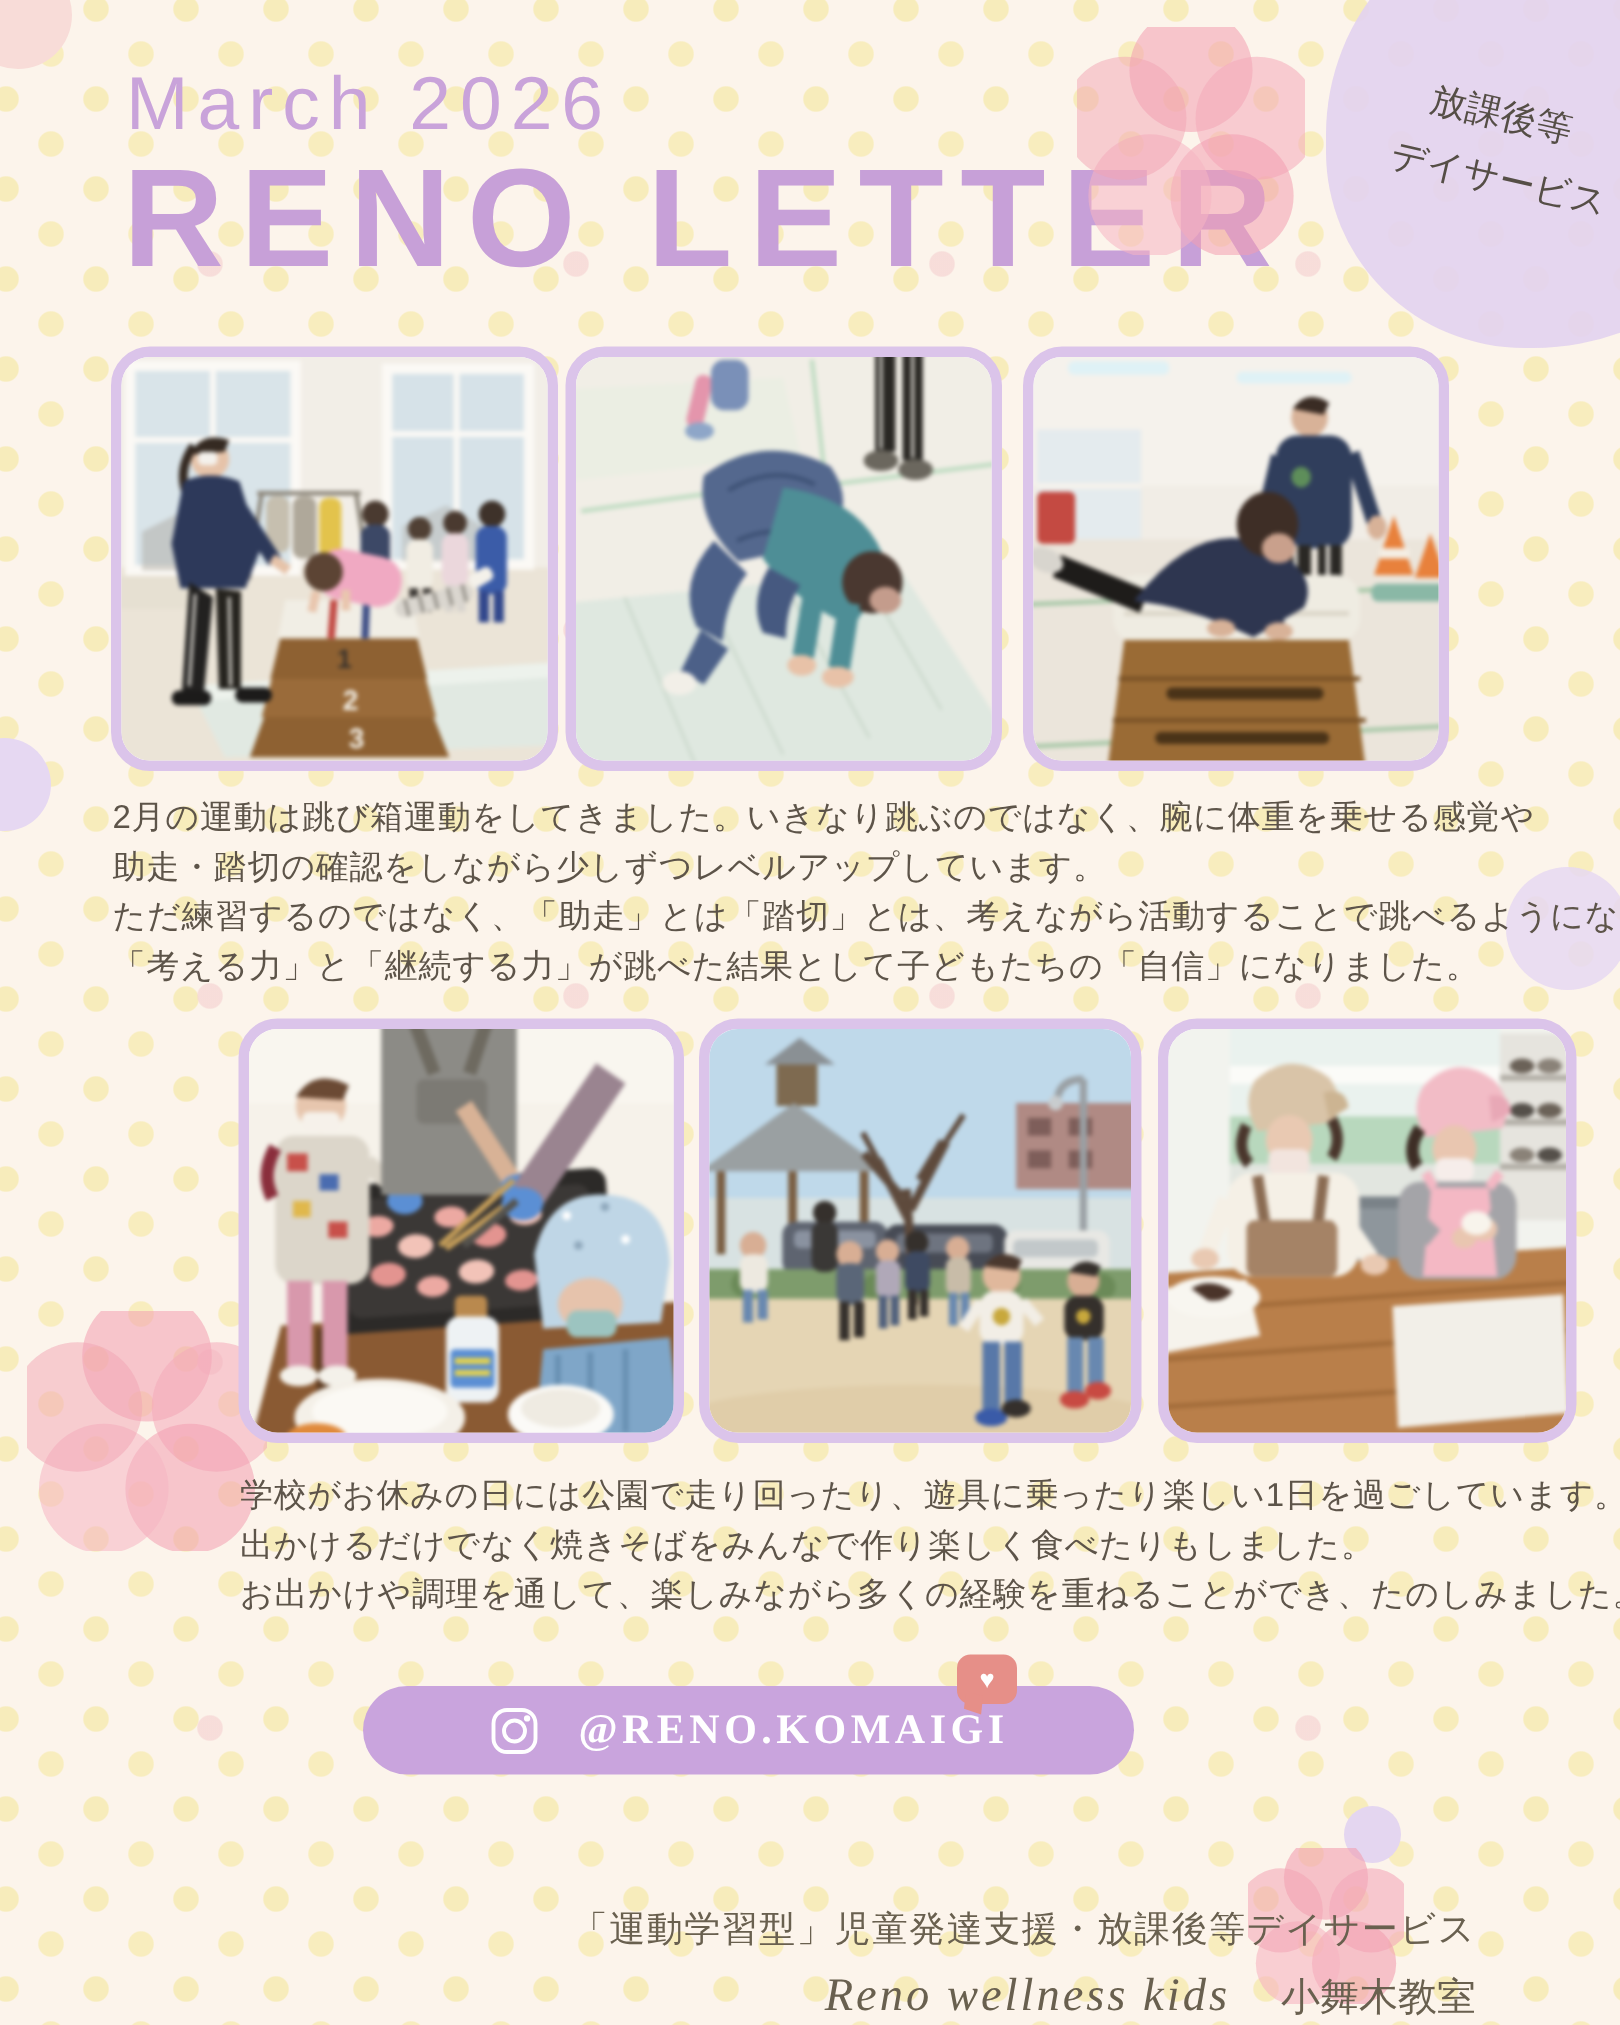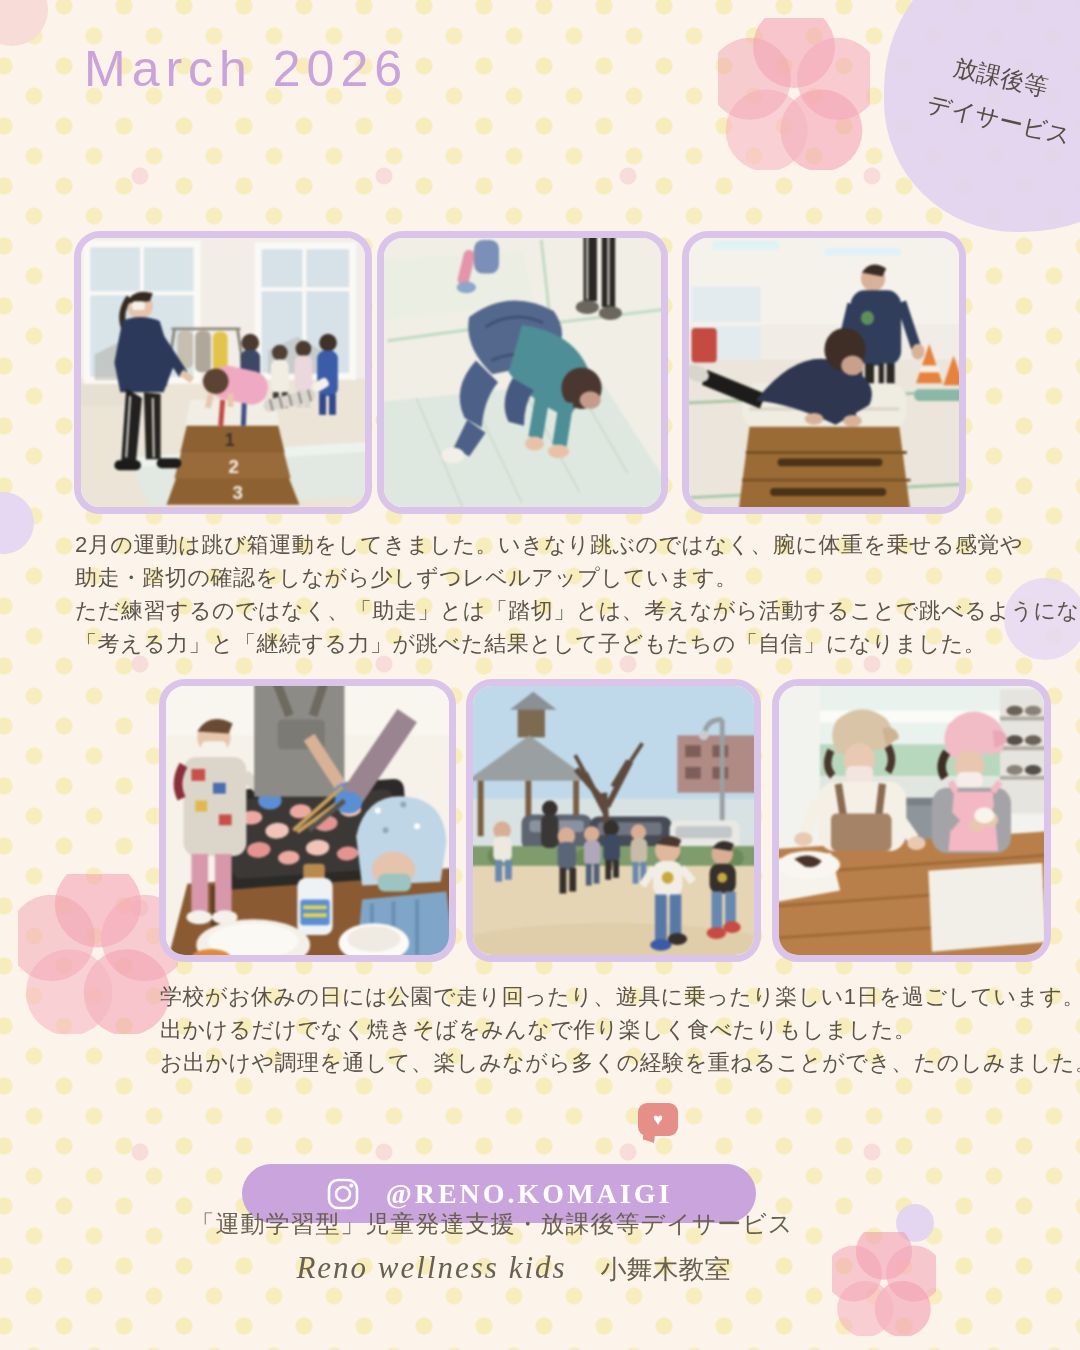--- a/index.html
+++ b/index.html
@@ -34,29 +34,29 @@
   .p4{left:159px;top:679px;width:297px;height:283px;}
   .p5{left:466px;top:679px;width:295px;height:283px;}
   .p6{left:772px;top:679px;width:279px;height:283px;}
   
   .para{color:#5D5449;font-size:22px;line-height:33px;letter-spacing:.5px;white-space:nowrap;}
   .para span{display:block;}
   .para1{left:75px;top:528px;}
   .para2{left:160px;top:980px;}
   
   .banner{left:242px;top:1124px;width:514px;height:59px;border-radius:30px;background:#C9A4DD;
-    display:flex;align-items:center;justify-content:center;gap:26px;cursor:pointer;margin-top:40px;}
+    display:flex;align-items:center;justify-content:center;gap:26px;cursor:pointer;}
   .banner .handle{font-family:"Liberation Serif",serif;color:#FFFFFF;font-size:28px;
     font-weight:600;letter-spacing:3px;}
   .heart-badge{left:638px;top:1103px;width:40px;height:33px;background:#E68F88;border-radius:9px;
     display:flex;align-items:center;justify-content:center;color:#fff;font-size:17px;}
   .heart-badge:after{content:"";position:absolute;left:5px;bottom:-5px;width:12px;height:12px;
     background:#E68F88;transform:rotate(18deg) skew(12deg);}
   
-  .footer{left:0;top:1208px;width:984px;text-align:center;color:#69604F;}
+  .footer{left:0;top:1270px;width:984px;text-align:right;color:#69604F;}
   .footer .line1{font-size:24px;letter-spacing:1px;}
   .footer .line2{margin-top:10px;font-size:26px;padding-left:43px;}
   .footer .brand{font-family:"Liberation Serif",serif;font-style:italic;font-size:31px;
     letter-spacing:2px;margin-right:34px;}
   .footer .line3{margin-top:9px;font-size:24px;display:flex;justify-content:center;
     align-items:center;gap:10px;}
   .footer .gap{display:inline-block;width:46px;}
   .cicon{width:31px;height:31px;}
 </style>
 </head>
@@ -64,20 +64,21 @@
 
 <div id="page">
 
   <div class="abs blob-tr"></div>
   <div class="abs blob" style="left:-24px;top:-26px;width:72px;height:72px;background:#F8DCD8;"></div>
   <div class="abs blob" style="left:-28px;top:492px;width:62px;height:62px;"></div>
   <div class="abs blob" style="left:1004px;top:578px;width:82px;height:82px;opacity:.85;"></div>
   <div class="abs blob" style="left:896px;top:1204px;width:38px;height:38px;background:#E4D6F0;"></div>
 
   <div class="abs month">March 2026</div>
+  <div class="abs title">RENO LETTER</div>
   <div class="abs badge-text">
     <span>放課後等</span>
     <span class="l2">デイサービス</span>
   </div>
 
   <svg class="abs flower" style="left:718px;top:18px;width:152px;height:152px;" viewBox="0 0 100 100">
     <g>
       <circle cx="50" cy="19" r="27" fill="#F29FB0" opacity=".55"></circle>
       <circle cx="79" cy="40" r="27" fill="#F4A9BA" opacity=".55"></circle>
       <circle cx="68" cy="74" r="27" fill="#F29FB0" opacity=".55"></circle>

